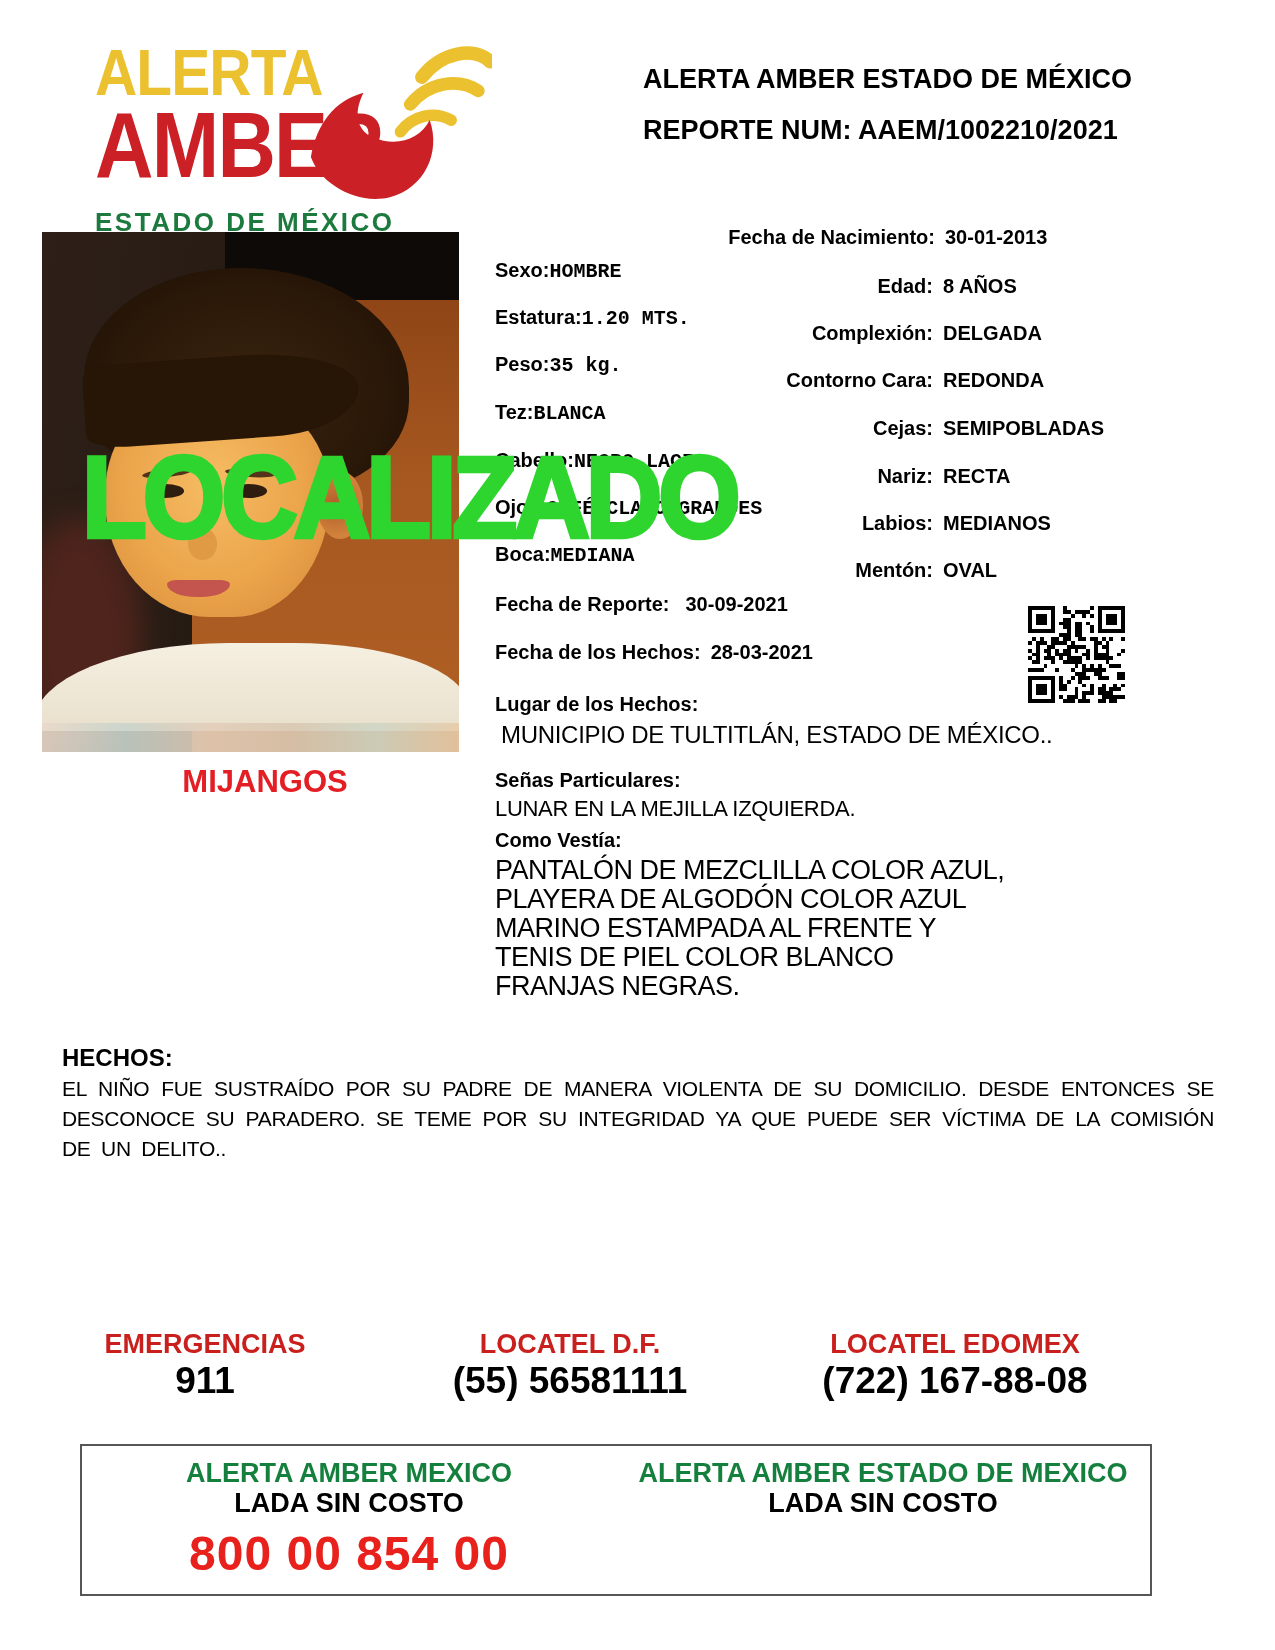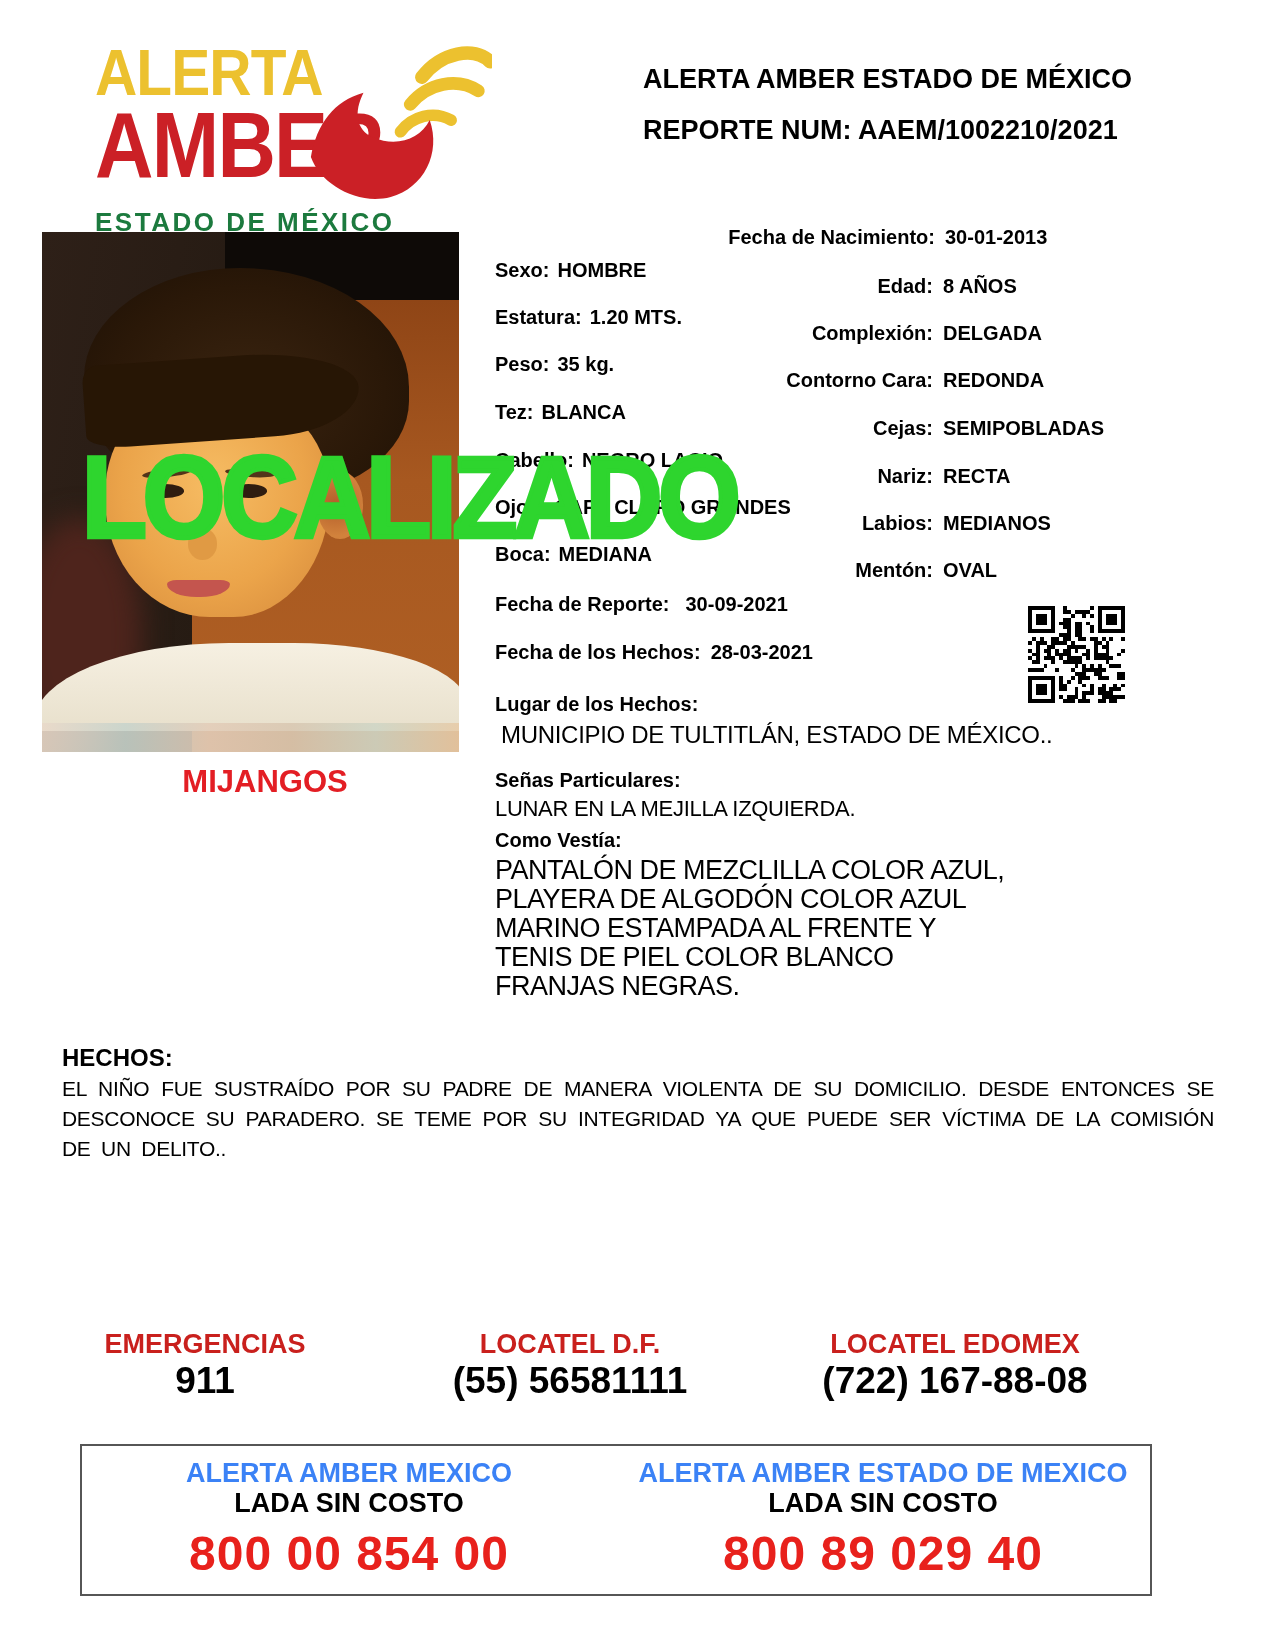--- a/index.html
+++ b/index.html
@@ -49,21 +49,21 @@
   .watermark{position:absolute;left:82px;top:440px;font-size:106px;font-weight:bold;
     color:#2ed52e;-webkit-text-stroke:4px #2ed52e;line-height:1;letter-spacing:-4px;
     transform:scaleY(1.08);transform-origin:left top;z-index:30;white-space:nowrap;}
   
   .child-name{position:absolute;left:30px;top:762px;width:470px;text-align:center;
     font-size:31px;font-weight:bold;color:#e31e24;line-height:40px;}
   
   .fields{position:absolute;left:495px;top:218px;width:678px;height:760px;
     font-size:20px;font-weight:bold;}
   .frow{position:absolute;left:0;width:100%;white-space:nowrap;}
-  .lpair .val{margin-left:8px;}
+  .lpair .val{font-family:Liberation Mono, monospace;}
   .rpair{position:absolute;left:270px;top:16px;}
   .rlab{display:inline-block;width:168px;text-align:right;}
   .rval{margin-left:10px;}
   .wide-lab{display:inline-block;width:440px;text-align:right;}
   .wide-val{margin-left:10px;}
   .plain{font-weight:normal;letter-spacing:-.3px;}
   .place-val{font-size:24px;}
   .marks-val{font-size:22px;}
   .cloth-val{font-size:27px;width:520px;white-space:normal;line-height:29px;letter-spacing:-.5px;}
   
@@ -76,21 +76,21 @@
   .contact{position:absolute;top:1328px;text-align:center;}
   .contact .cl{font-size:27px;font-weight:bold;color:#c9201d;line-height:32px;}
   .contact .cn{font-size:37px;font-weight:bold;color:#000;line-height:42px;}
   .contact.c1{left:55px;width:300px;}
   .contact.c2{left:415px;width:310px;}
   .contact.c3{left:780px;width:350px;}
   
   .footer-box{position:absolute;left:80px;top:1444px;width:1068px;height:148px;
     border:2px solid #565656;display:flex;background:#fff;}
   .fcol{flex:1;text-align:center;padding-top:12px;}
-  .ftitle{font-size:27px;font-weight:bold;color:#3b82f6;line-height:30px;}
+  .ftitle{font-size:27px;font-weight:bold;color:#15803d;line-height:30px;}
   .fsub{font-size:27px;font-weight:bold;color:#000;line-height:30px;}
   .fnum{font-size:48px;font-weight:bold;color:#e8211c;margin-top:8px;letter-spacing:1px;}
 </style>
 </head>
 <body>
 
 <div class="logo">
   <div class="logo-alerta">ALERTA</div>
   <div class="logo-amber">AMBER</div>
   <div class="logo-estado">ESTADO DE MÉXICO</div>
@@ -438,15 +438,14 @@
 
 <div class="footer-box">
   <div class="fcol">
     <div class="ftitle">ALERTA AMBER MEXICO</div>
     <div class="fsub">LADA SIN COSTO</div>
     <div class="fnum">800 00 854 00</div>
   </div>
   <div class="fcol">
     <div class="ftitle">ALERTA AMBER ESTADO DE MEXICO</div>
     <div class="fsub">LADA SIN COSTO</div>
-    <div class="fnum">800 89 029 40</div>
   </div>
 </div>
 
 </body></html>

